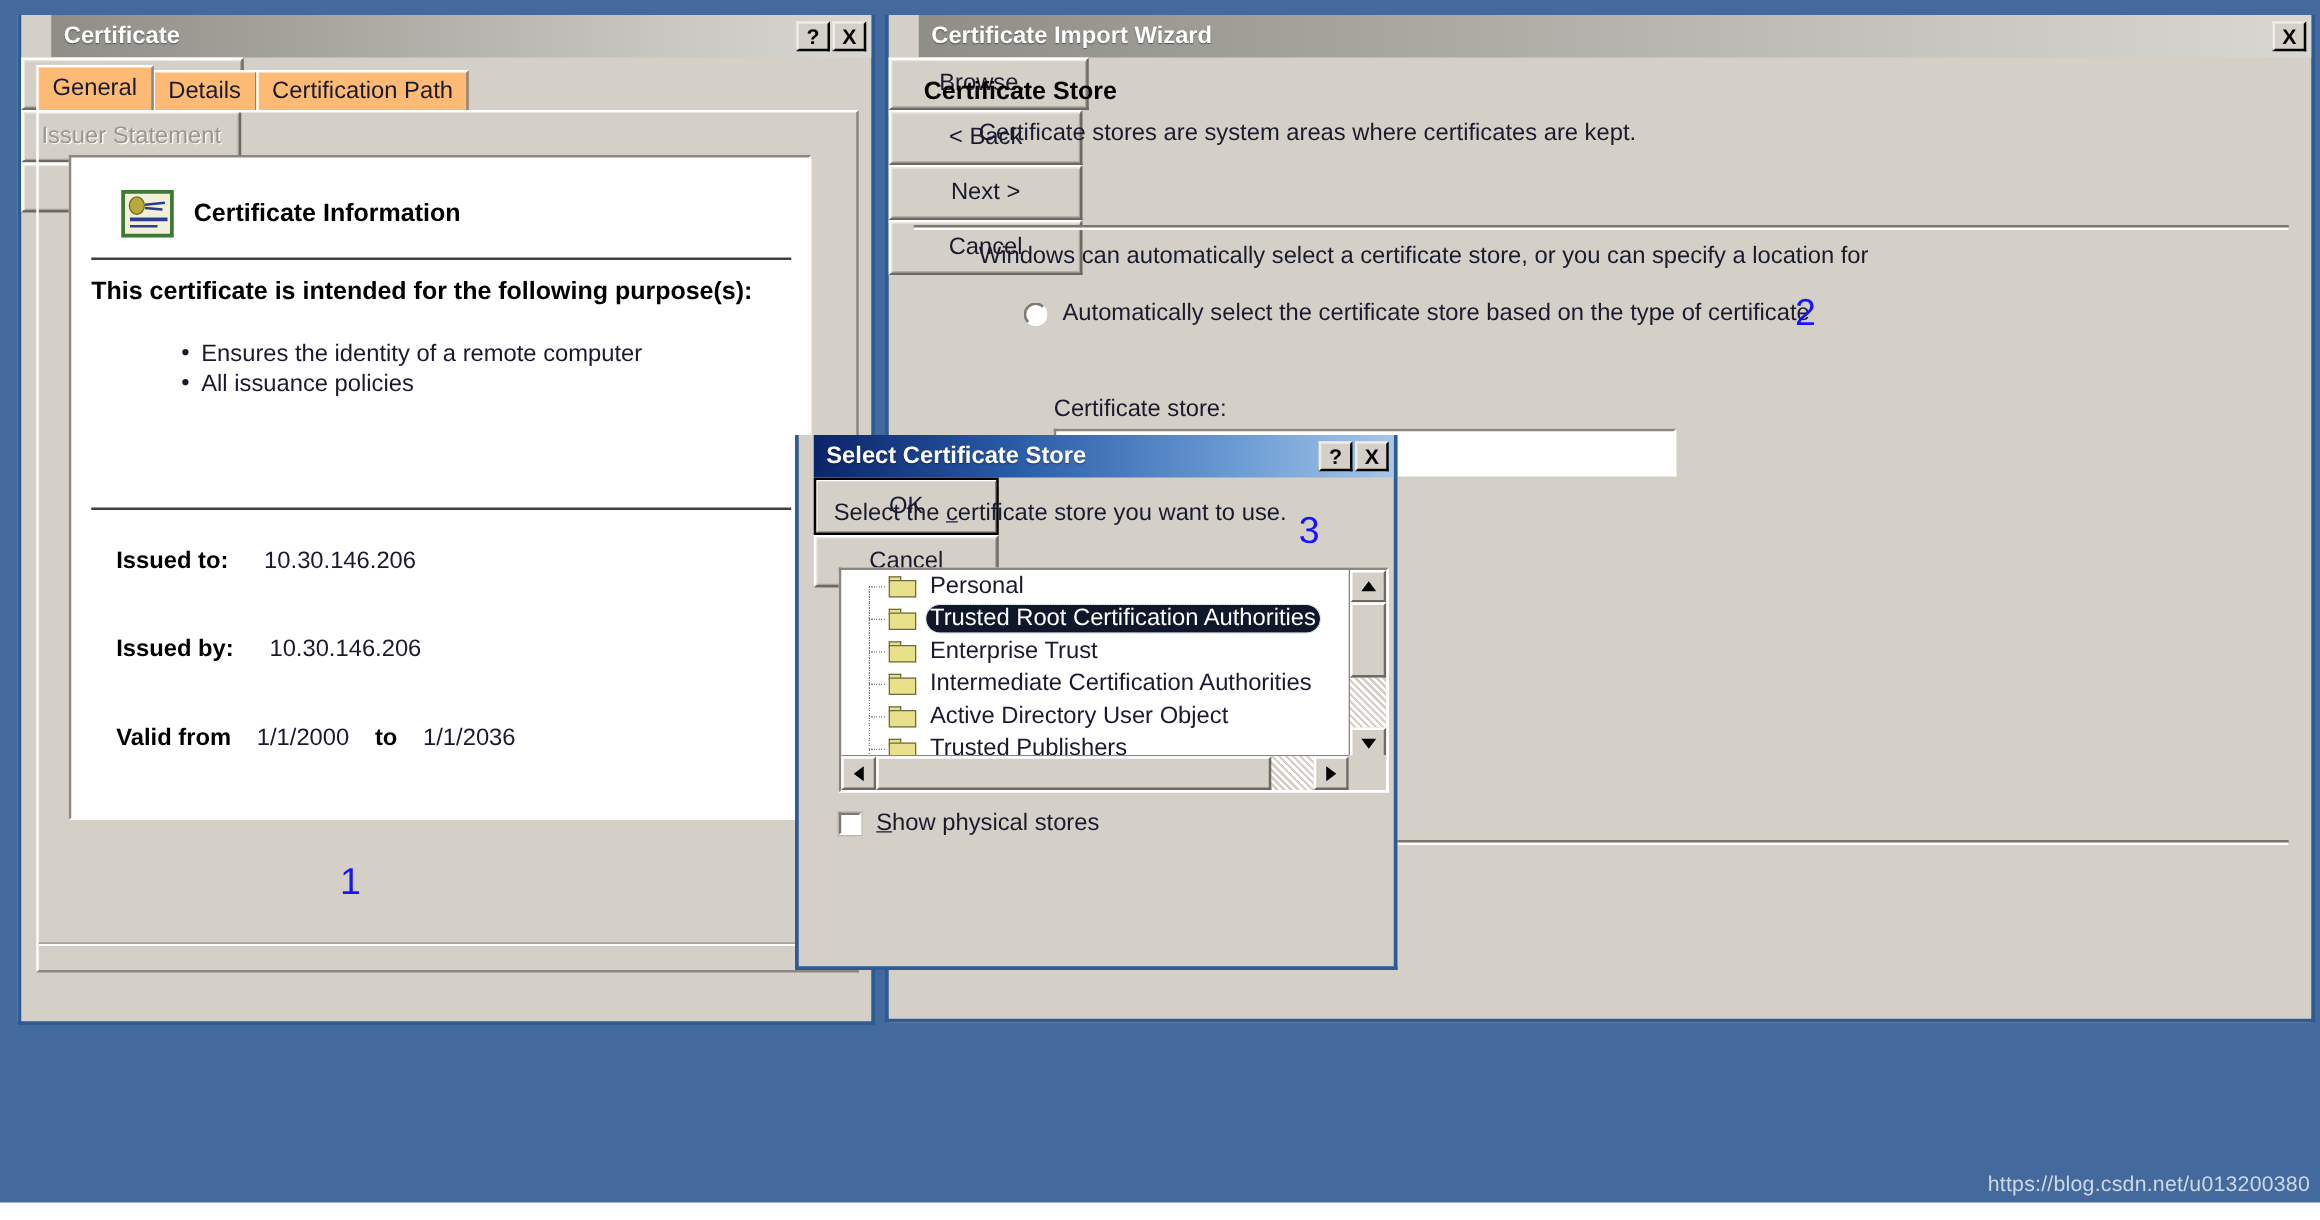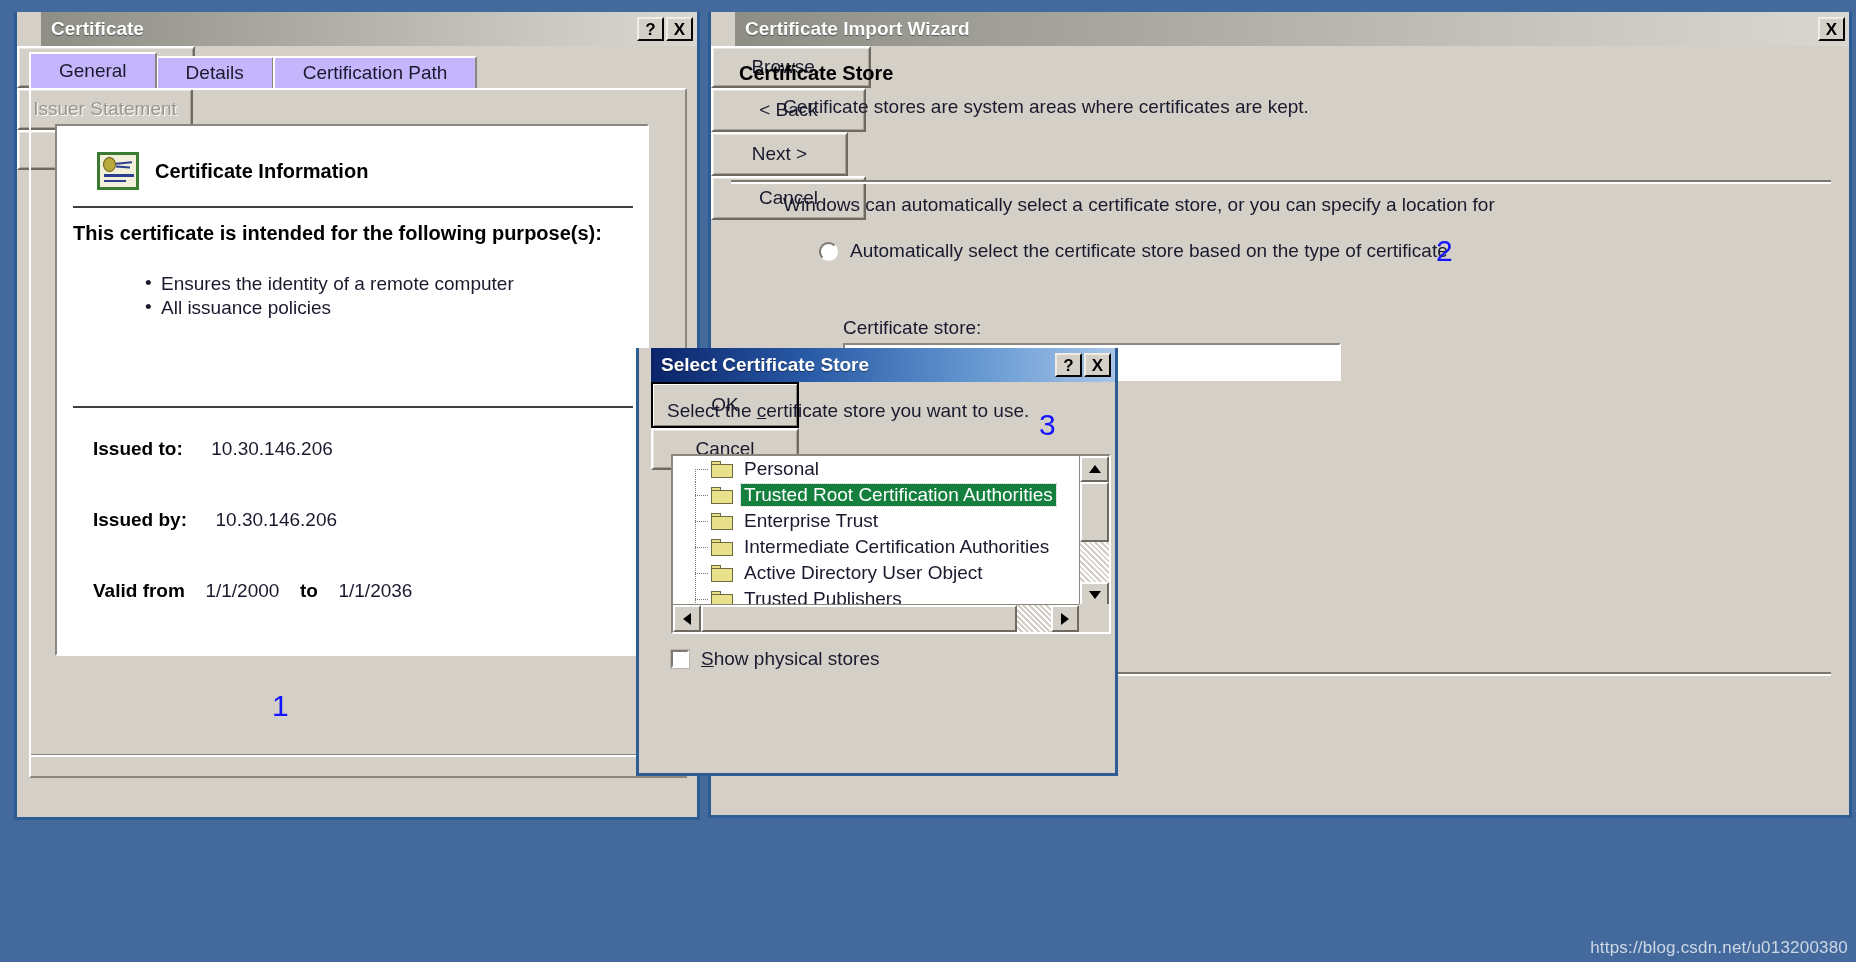--- a/index.html
+++ b/index.html
@@ -101,27 +101,27 @@
 
   .tabstrip {
     position: absolute;
     left: 12px; top: 42px;
     height: 34px;
     display: flex;
     align-items: flex-end;
   }
   .tab {
     height: 32px;
-    padding: 0 28px;
+    padding: 0 11px;
     font-size: 19px;
     color: #1a1a2e;
     display: flex; align-items: center;
     box-sizing: border-box;
     cursor: pointer;
-    background: #c4b5fd;
+    background: #fdba74;
     border-left: 2px solid #ffffff;
     border-top: 2px solid #ffffff;
     border-right: 2px solid #8b877f;
     margin-right: -1px;
   }
   .tab.active {
     height: 36px;
     font-weight: normal;
     border-right: 2px solid #8b877f;
     z-index: 3;
@@ -351,23 +351,24 @@
     position: absolute; left: 0; top: 0;
     width: 10px; height: 4px;
     background: #e8e08a;
     border: 1px solid #6e6a40;
     border-bottom: 0;
     box-sizing: border-box;
     padding: 0; margin: 0; height: 5px;
   }
   .tnode .tlabel { padding: 0 3px; }
   .tnode.selected .tlabel {
-    background: #15803d;
+    background: #0f172a;
     color: #ffffff;
     outline: 1px dotted #c9c9c9;
+    border-radius: 11px;
   }
   .vscroll {
     position: absolute;
     right: 0; top: 0;
     width: 30px; height: 152px;
     background: #d4d0c8;
     border-left: 1px solid #8b877f;
     box-sizing: border-box;
   }
   .hscroll {
@@ -539,21 +540,21 @@
 
       <div class="lbl-store" style="left:132px; top:305px;">Certificate store:</div>
 
       <div class="textfield" style="left:132px; top:331px; width:498px; height:38px;"></div>
 
       <div class="btn" style="left:645px; top:328px; width:160px; height:42px;">Browse...</div>
 
       <div class="wz-foot-sep"></div>
 
       <div class="btn" style="left:430px; top:686px; width:155px; height:44px;">&lt; Back</div>
-      <div class="btn" style="left:586px; top:686px; width:137px; height:44px;">Next &gt;</div>
+      <div class="btn" style="left:586px; top:686px; width:155px; height:44px;">Next &gt;</div>
       <div class="btn" style="left:762px; top:686px; width:155px; height:44px;">Cancel</div>
     </div>
   </div>
 
   <div class="win" id="store-dialog">
     <div class="inner">
 
       <div class="titlebar tb-blue">
         <div class="title">Select Certificate Store</div>
         <div class="sysbtn">?</div>

